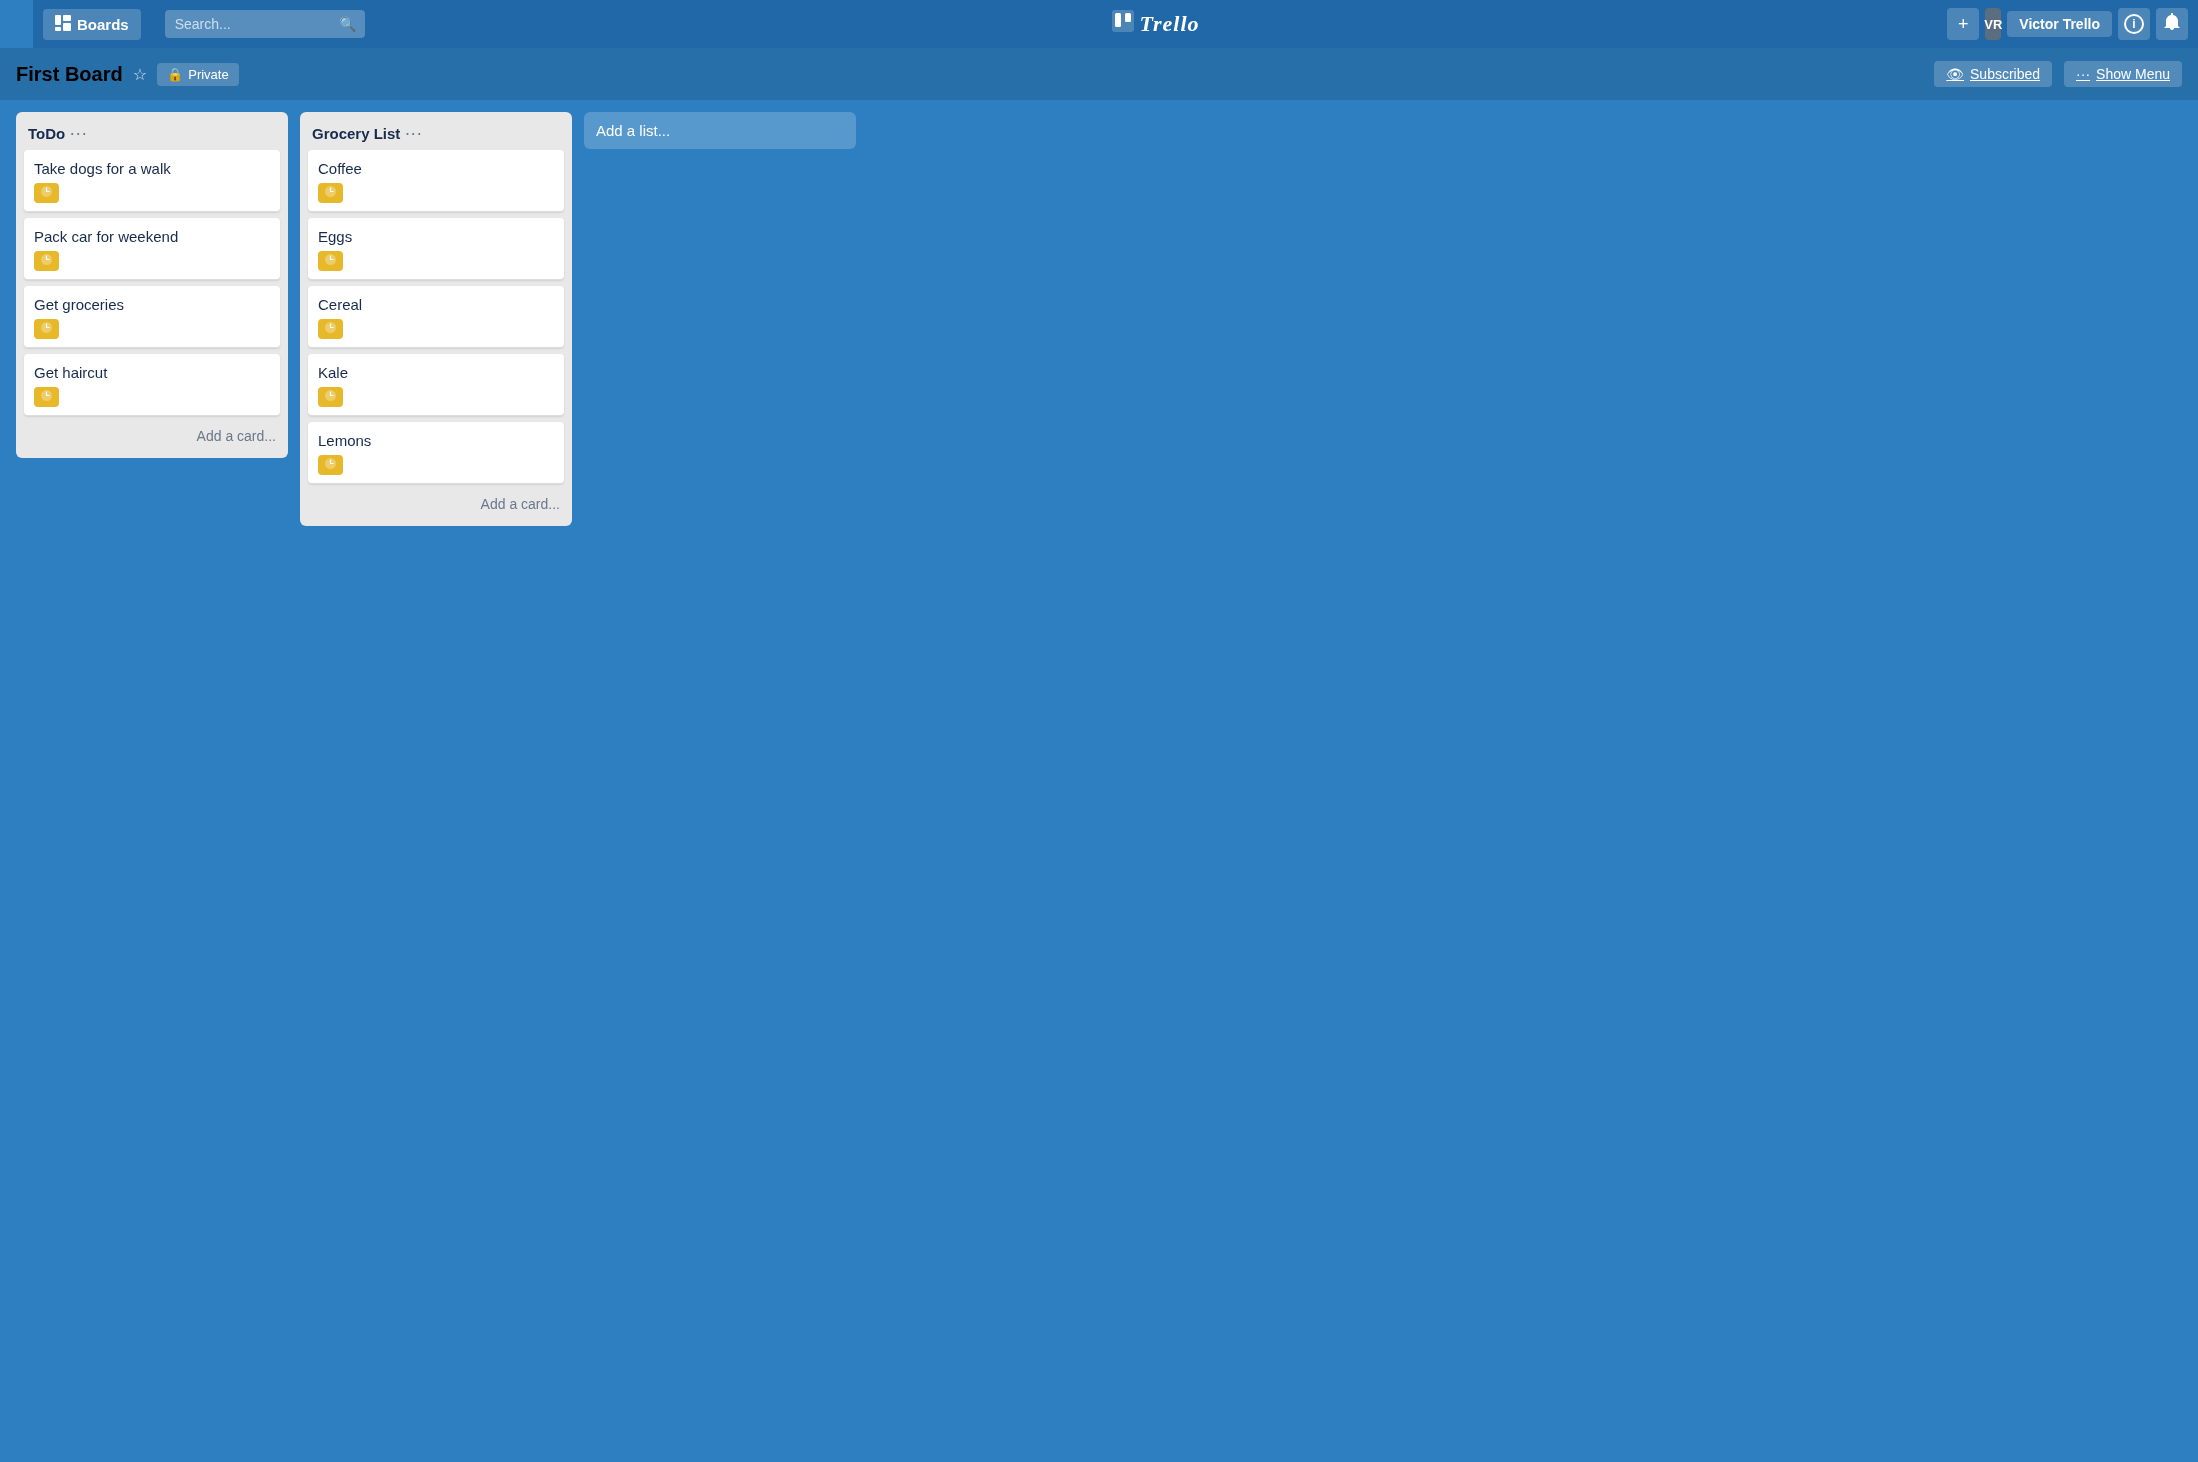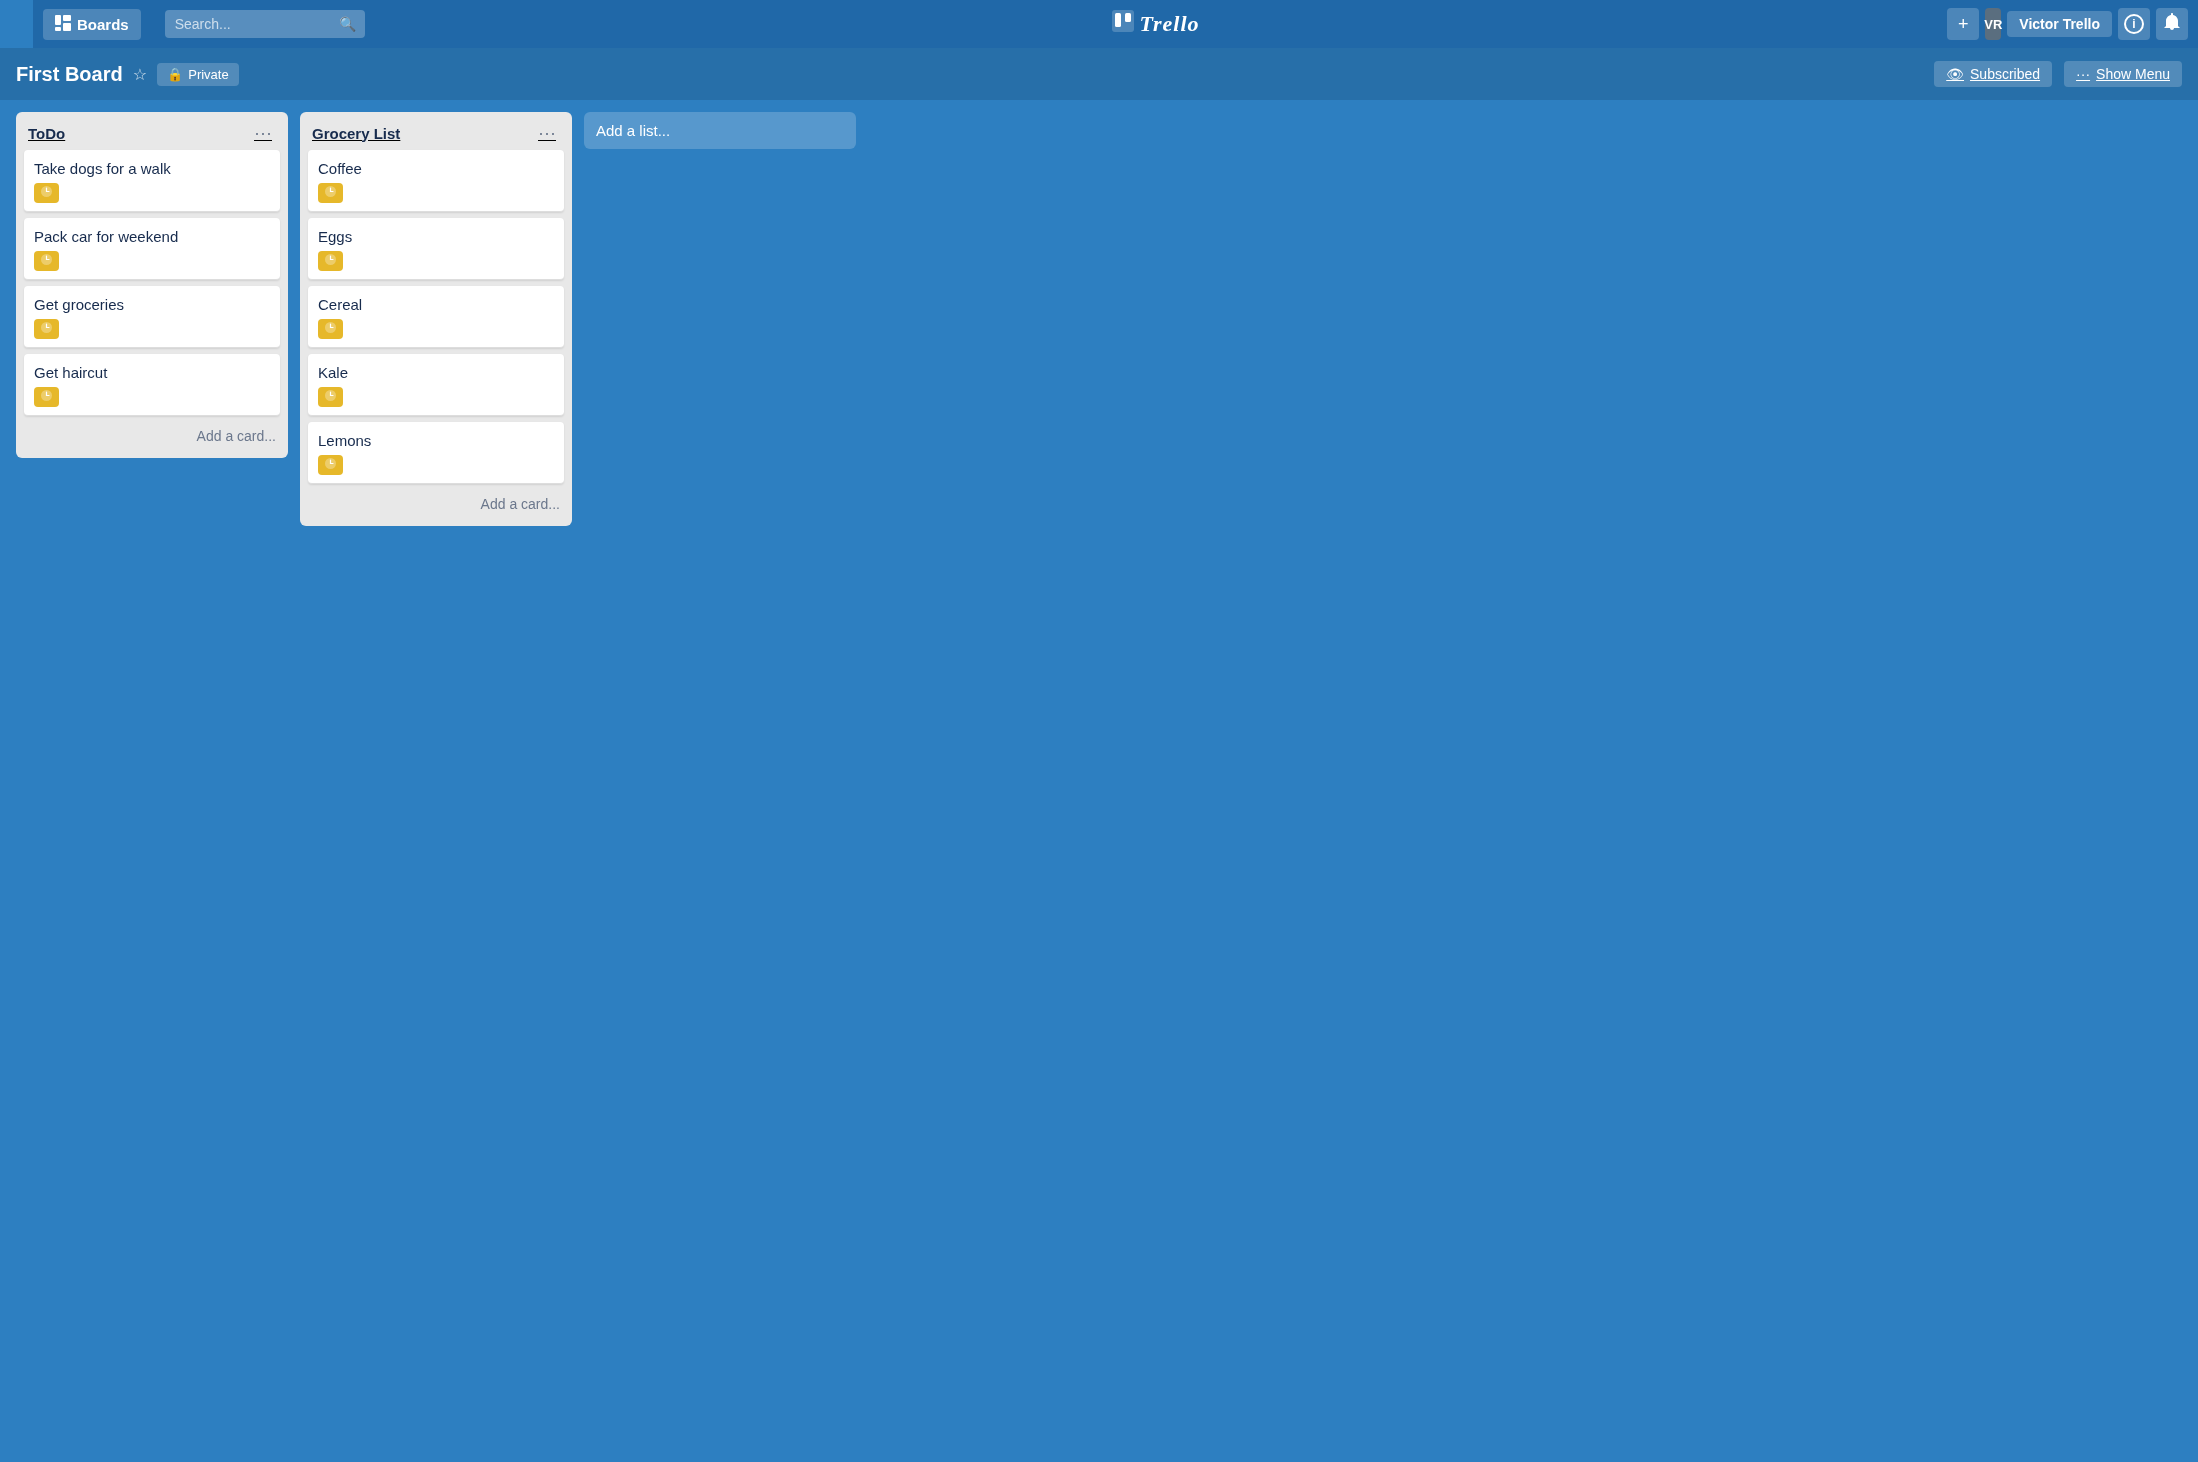--- a/index.html
+++ b/index.html
@@ -113,21 +113,21 @@
     
     .board-header {
       background: rgba(0,0,0,0.12);
       height: 52px;
       display: flex;
       align-items: center;
       padding: 0 16px;
       gap: 10px;
     }
     .board-title {
-      color: #ffffff;
+      color: #000000;
       font-size: 20px;
       font-weight: 700;
     }
     .board-star-btn {
       background: none;
       border: none;
       color: rgba(255,255,255,0.8);
       font-size: 16px;
       cursor: pointer;
     }
@@ -190,24 +190,22 @@
       background: #e8e8e8;
       border-radius: 6px;
       width: 272px;
       min-width: 272px;
       padding: 8px;
       display: flex;
       flex-direction: column;
     }
     .list-header {
       display: flex;
-      justify-content: space-between;
       align-items: center;
       padding: 4px 4px 8px;
-      text-decoration: underline;
     }
     .list-title {
       font-size: 15px;
       font-weight: 700;
       color: #172b4d;
     }
     .list-menu-btn {
       background: none;
       border: none;
       color: #6b778c;

